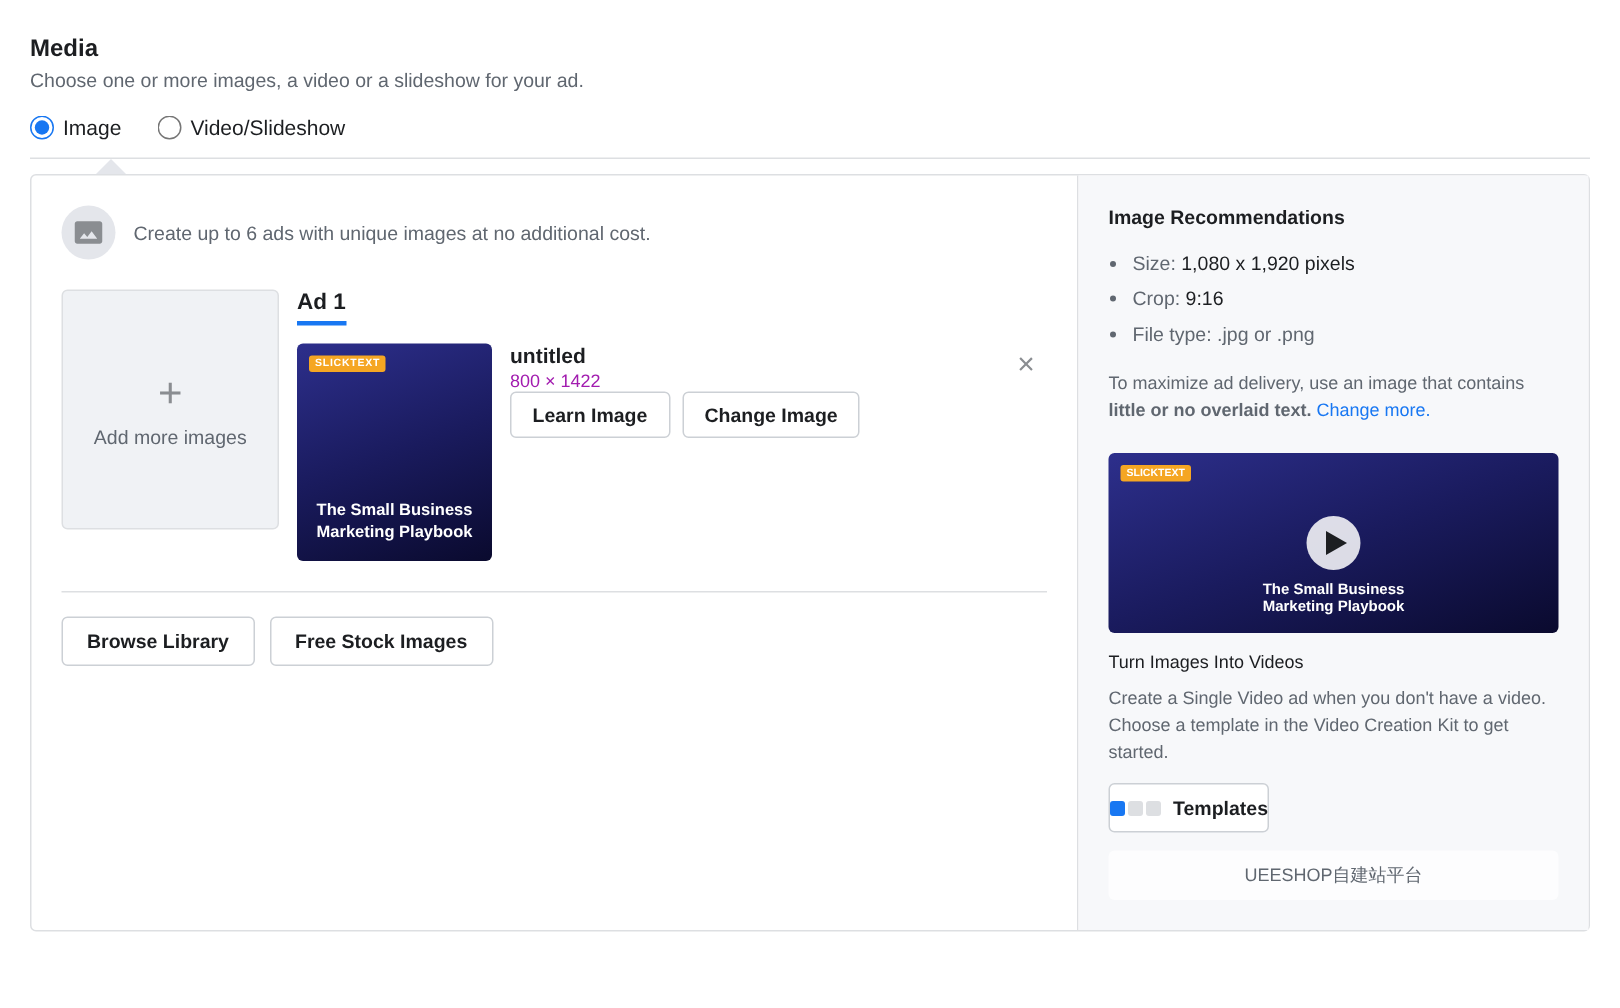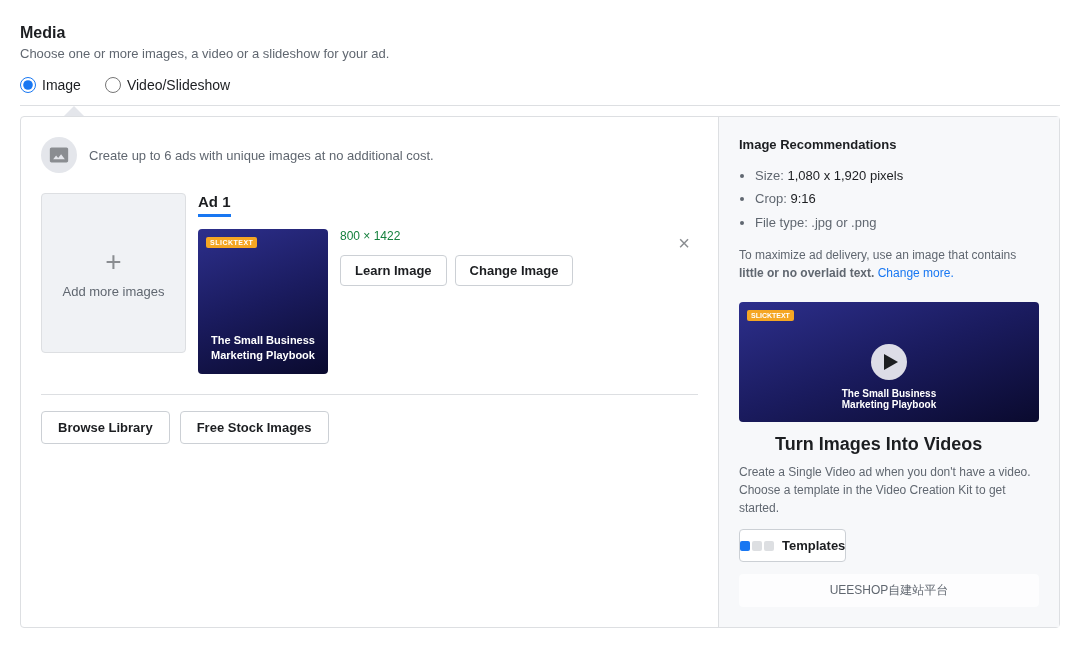--- a/index.html
+++ b/index.html
@@ -186,22 +186,21 @@
     .ad-info {
       flex: 1;
     }
     .ad-filename {
       font-size: 14px;
       font-weight: 600;
       margin-bottom: 2px;
     }
     .ad-dimensions {
       font-size: 12px;
-      color: #15803d;
-      margin-bottom: 12px;
+      color: #a21caf;
     }
     .ad-actions {
       display: flex;
       gap: 8px;
     }
     .btn-outline {
       padding: 7px 14px;
       border: 1px solid #ccd0d5;
       border-radius: 4px;
       background: #fff;
@@ -327,24 +326,23 @@
     .play-triangle {
       width: 0;
       height: 0;
       border-top: 8px solid transparent;
       border-bottom: 8px solid transparent;
       border-left: 14px solid #1c1e21;
       margin-left: 3px;
     }
 
     .video-card-title {
-      font-size: 18px;
-      font-weight: 700;
+      font-size: 12px;
+      font-weight: 400;
       margin-bottom: 8px;
-      margin-left: 36px;
     }
     .video-card-desc {
       font-size: 12px;
       color: #606770;
       line-height: 1.5;
       margin-bottom: 12px;
     }
 
     .btn-templates {
       display: flex;
@@ -431,20 +429,21 @@
 
             <div class="ad-thumbnail">
               <div class="ad-thumbnail-badge">SLICKTEXT</div>
               <div class="ad-thumbnail-text">
                 <span>The Small Business</span><br>
                 <span>Marketing Playbook</span>
               </div>
             </div>
 
             <div class="ad-info">
+              <div class="ad-filename">untitled</div>
               <div class="ad-dimensions">800 × 1422</div>
               <div class="ad-actions">
                 <button class="btn-outline">Learn Image</button>
                 <button class="btn-outline">Change Image</button>
               </div>
             </div>
 
             <button class="close-btn">×</button>
           </div>
         </div>

